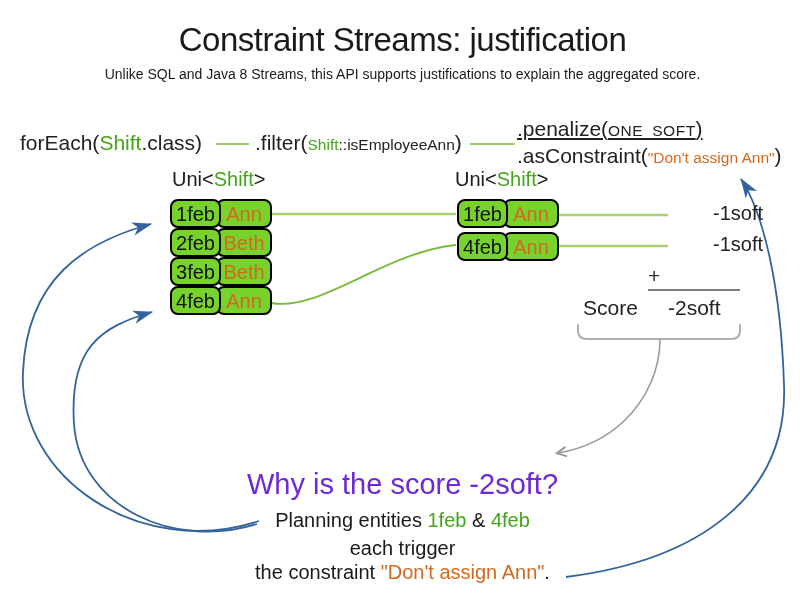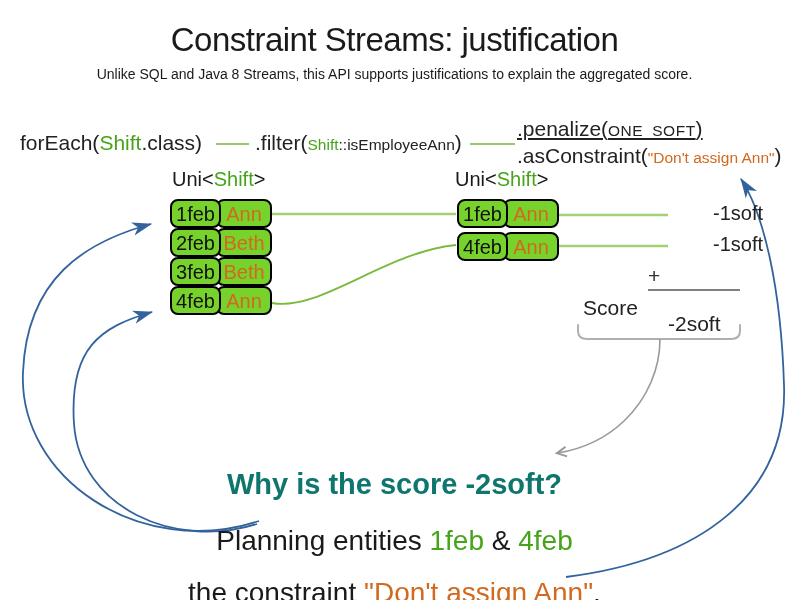--- a/index.html
+++ b/index.html
@@ -1,39 +1,39 @@
 <!DOCTYPE html>
 <html><head>
 <meta charset="utf-8">
 <style>
   html,body{margin:0;padding:0;background:#ffffff;}
   #slide{position:relative;width:800px;height:600px;background:#ffffff;overflow:hidden;
          font-family:"Liberation Sans","DejaVu Sans",sans-serif;color:#1a1a1a;}
   .abs{position:absolute;white-space:nowrap;}
-  .ctr{position:absolute;left:0;width:789px;text-align:center;white-space:nowrap;}
+  .ctr{position:absolute;left:8px;width:789px;text-align:center;white-space:nowrap;}
   #title{top:21px;font-size:33px;letter-spacing:-0.5px;}
   #subtitle{top:66px;font-size:14px;}
   .code{font-size:21px;color:#222;}
   .code .small{font-size:15.5px;}
   .green-txt{color:#46a41b;}
   .orange-txt{color:#d2691e;}
   .uni{font-size:20px;}
   
   .shift-table{position:absolute;display:flex;flex-direction:column;}
   .trow{display:flex;height:29px;}
   .cell{box-sizing:border-box;height:29px;border:2px solid #000;border-radius:8px;
         background:#78d22c;display:flex;align-items:center;justify-content:center;
         font-size:20px;line-height:1;}
   .cell.date{width:51px;position:relative;z-index:2;color:#111;}
   .cell.name{width:56px;margin-left:-5px;z-index:1;color:#d2691e;}
   .penalty{font-size:20px;color:#222;margin-left:41px;}
   #plus{font-size:21px;color:#333;}
   #score-label,#score-total{font-size:21px;color:#222;}
-  #why-title{top:468px;font-size:29px;font-weight:bold;color:#0f766e;}
-  .why-line{font-size:28px;color:#1a1a1a;margin-top:16px;}
+  #why-title{top:468px;font-size:29px;font-weight:normal;color:#6d28d9;}
+  .why-line{font-size:20px;color:#1a1a1a;}
   svg{position:absolute;left:0;top:0;pointer-events:none;}
 </style>
 </head>
 <body>
 
 <div id="slide">
 
   <svg width="800" height="600" viewBox="0 0 800 600">
     <defs>
       <marker id="arrowBlue" markerUnits="userSpaceOnUse" markerWidth="20" markerHeight="16" viewBox="0 0 18 14" refX="17" refY="7" orient="auto">
@@ -116,23 +116,24 @@
     <div class="trow" style="margin-top:4px;">
       <div class="cell date">4feb</div>
       <div class="cell name">Ann</div>
     </div>
   </div>
 
   <div class="abs penalty" style="left:672px;top:202px;">-1soft</div>
   <div class="abs penalty" style="left:672px;top:233px;">-1soft</div>
   <div id="plus" class="abs" style="left:648px;top:264px;">+</div>
   <div id="score-label" class="abs" style="left:583px;top:296px;">Score</div>
-  <div id="score-total" class="abs" style="left:668px;top:312px;">-2soft</div>
+  <div id="score-total" class="abs" style="left:668px;top:296px;">-2soft</div>
 
   <div id="why-title" class="ctr">Why is the score -2soft?</div>
   <div class="ctr why-line" style="top:509px;">
     <span>Planning entities </span><span class="green-txt">1feb</span><span> &amp; </span><span class="green-txt">4feb</span>
   </div>
+  <div class="ctr why-line" style="top:537px;">each trigger</div>
   <div class="ctr why-line" style="top:561px;">
     <span>the constraint </span><span class="orange-txt">"Don't assign Ann"</span><span>.</span>
   </div>
 
 </div>
 
 </body></html>

